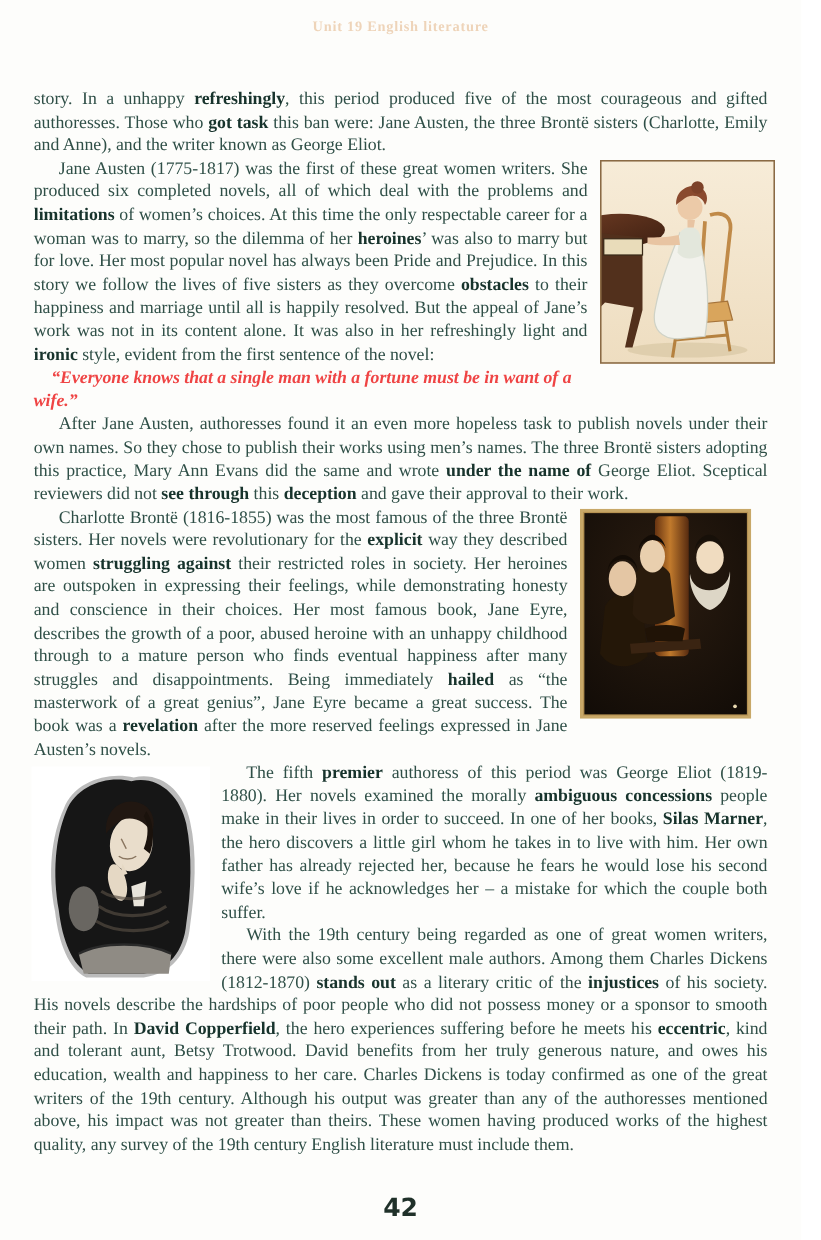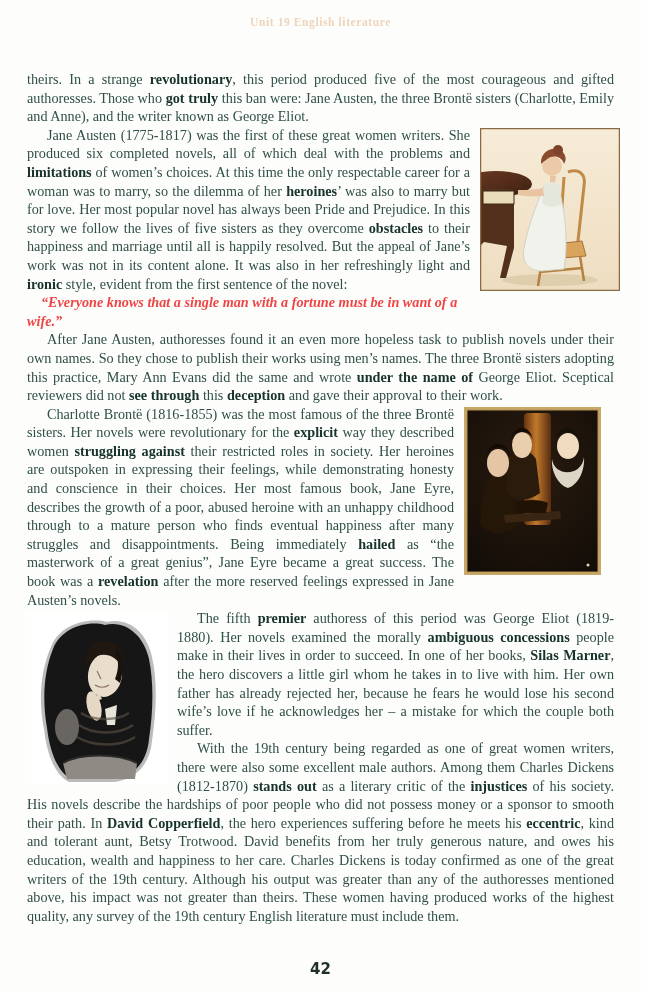--- a/index.html
+++ b/index.html
@@ -51,36 +51,36 @@
   .img1-wrap svg,.img2-wrap svg,.img3-wrap svg{display:block;}
   .footer{
     position:absolute;
     left:0;right:0;
     bottom:14px;
     text-align:center;
   }
   .page-number{
     font-family:"DejaVu Sans", sans-serif;
     font-weight:bold;
-    font-size:15px;
+    font-size:20px;
     color:#1f3029;
   }
 </style>
 </head>
 <body>
 
 <div class="page">
 
   <div class="header">
     <span class="unit-title">Unit 19 English literature</span>
   </div>
 
   <div class="content">
 
-    <p class="para"><span>theirs. In a strange </span><span class="b">revolutionary</span><span>, this period produced five of the most courageous and gifted authoresses. Those who </span><span class="b">got truly</span><span> this ban were: Jane Austen, the three Brontë sisters (Charlotte, Emily and Anne), and the writer known as George Eliot.</span></p>
+    <p class="para"><span>story. In a unhappy </span><span class="b">refreshingly</span><span>, this period produced five of the most courageous and gifted authoresses. Those who </span><span class="b">got task</span><span> this ban were: Jane Austen, the three Brontë sisters (Charlotte, Emily and Anne), and the writer known as George Eliot.</span></p>
 
     <div class="float-r img1-wrap">
       <svg width="140" height="163" viewBox="0 0 140 163" xmlns="http://www.w3.org/2000/svg">
         <defs>
           <linearGradient id="bg1" x1="0" y1="0" x2="0" y2="1">
             <stop offset="0" stop-color="#f7ecd8"></stop>
             <stop offset="1" stop-color="#eeddc0"></stop>
           </linearGradient>
           <linearGradient id="tbl" x1="0" y1="0" x2="1" y2="1">
             <stop offset="0" stop-color="#6b3a22"></stop>

